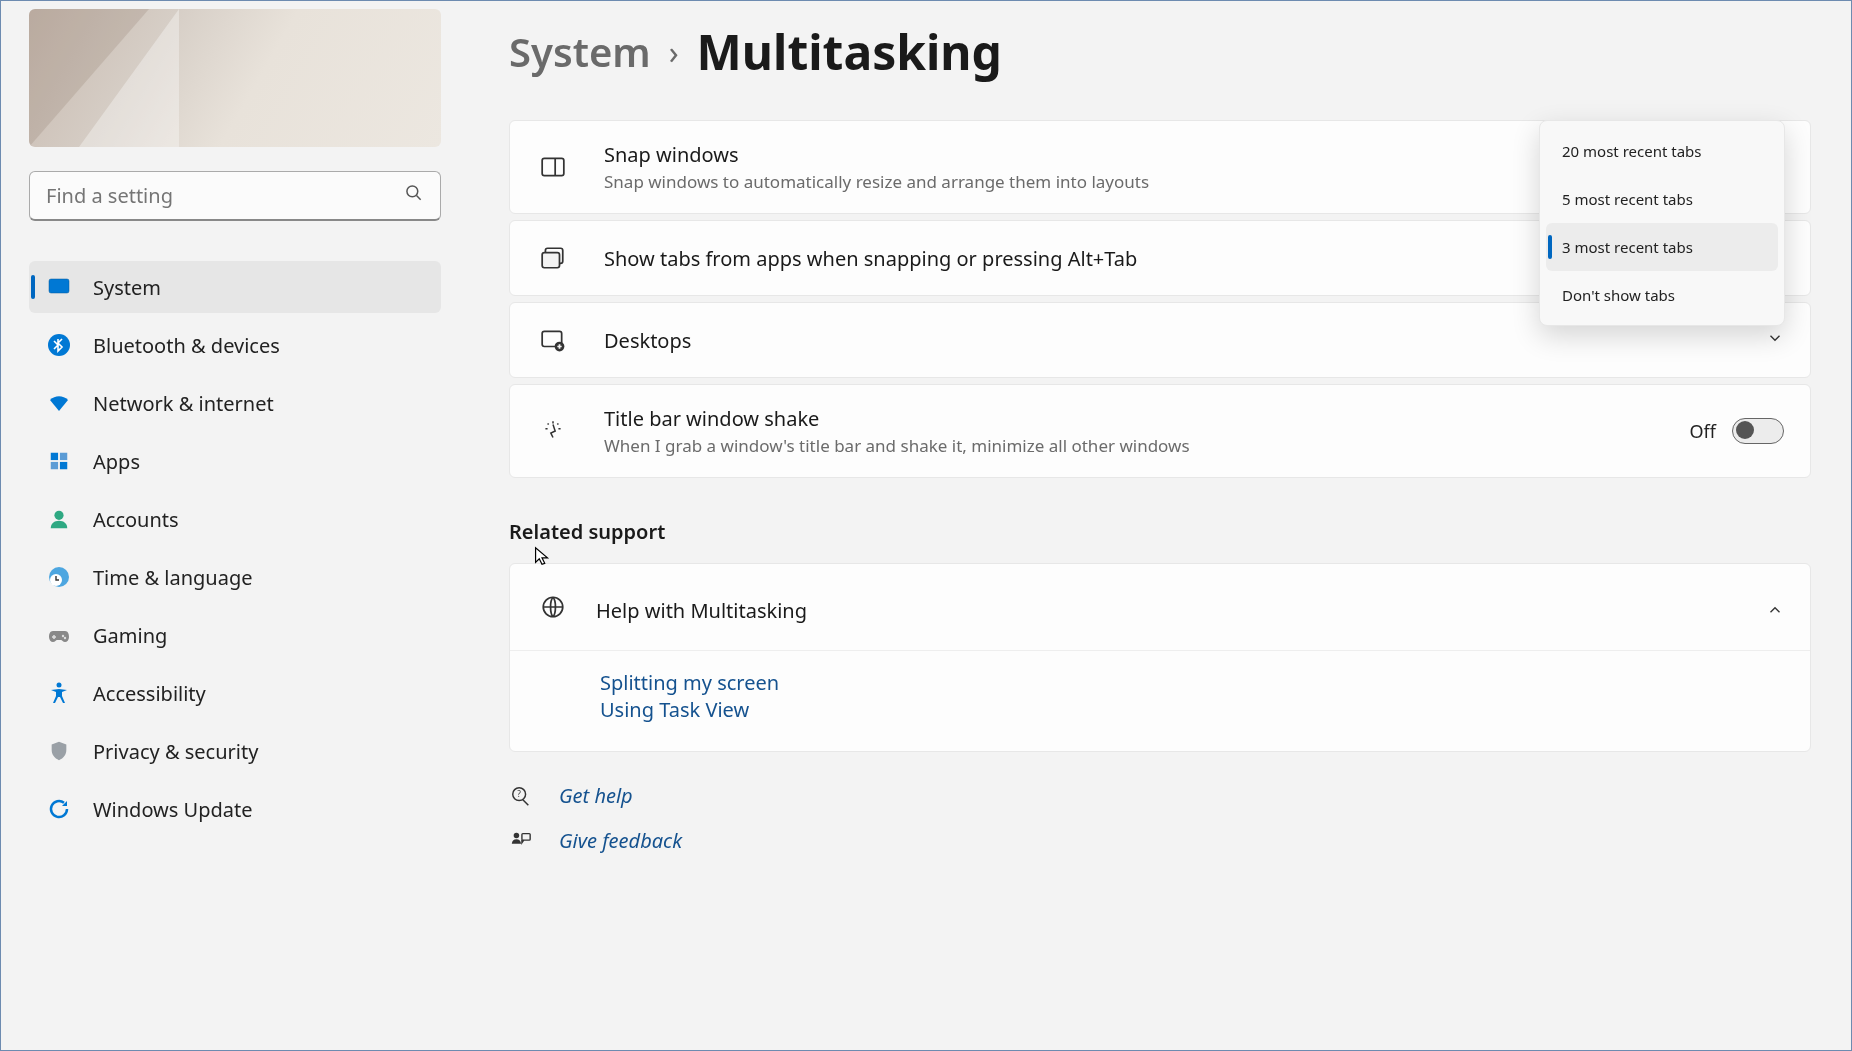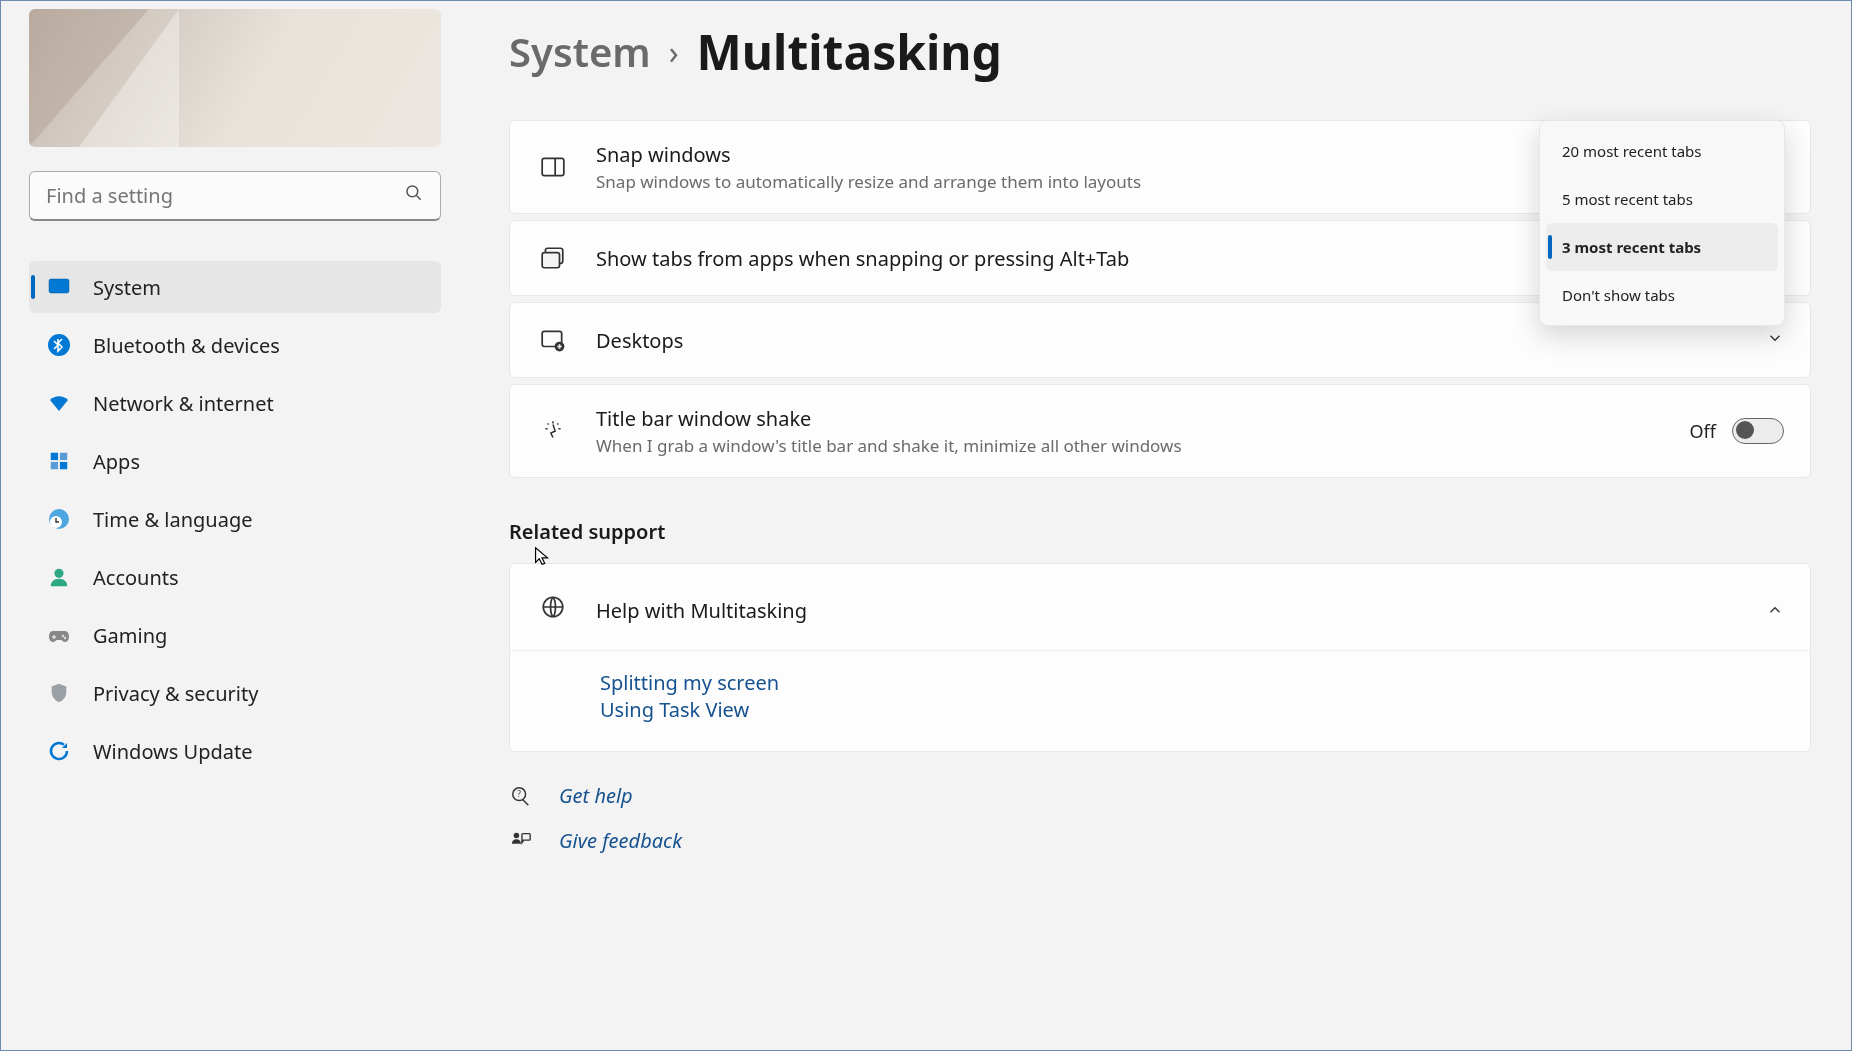--- a/index.html
+++ b/index.html
@@ -107,21 +107,21 @@
 .bc-sep { font-size: 32px; color: #6a6a6a; }
 .bc-current { font-size: 48px; font-weight: 700; color: #1a1a1a; }
 .card {
   background: #fdfdfd;
   border: 1px solid #e7e7e7;
   border-radius: 6px;
   display: flex;
   align-items: center;
   padding: 20px 26px;
   margin-bottom: 6px;
-  gap: 26px;
+  gap: 34px;
   position: relative;
 }
 .card-icon { width: 34px; height: 34px; display: flex; align-items: center; justify-content: center; color: #333; }
 .card-icon svg { width: 26px; height: 26px; }
 .card-body { flex: 1; }
 .card-title { font-size: 20px; color: #1a1a1a; }
 .card-sub { font-size: 17px; color: #6b6b6b; margin-top: 2px; }
 .card-right { display: flex; align-items: center; gap: 16px; color: #444; }
 .chev { font-size: 18px; color: #444; }
 .toggle {
@@ -165,21 +165,21 @@
   z-index: 50;
 }
 .dd-item {
   padding: 14px 16px;
   font-size: 15px;
   color: #222;
   border-radius: 6px;
   cursor: pointer;
   position: relative;
 }
-.dd-item.sel { background: #ececec; font-weight: bold; }
+.dd-item.sel { background: #ececec; }
 .dd-item.sel::before {
   content: "";
   position: absolute;
   left: 2px; top: 12px; bottom: 12px;
   width: 4px; border-radius: 2px; background: #0067c0;
 }
 .cursor-pointer {
   position: absolute;
   left: 530px;
   top: 540px;
@@ -240,47 +240,56 @@
                 <rect x="3" y="3" width="8" height="8" fill="#0078d4"></rect>
                 <rect x="13" y="3" width="8" height="8" fill="#5a9bd5"></rect>
                 <rect x="3" y="13" width="8" height="8" fill="#5a9bd5"></rect>
                 <rect x="13" y="13" width="8" height="8" fill="#0078d4"></rect>
               </svg>
         </span>
         <span class="nav-label">Apps</span>
       </div>
       <div class="nav-item">
         <span class="nav-icon">
+          <svg viewBox="0 0 24 24" width="22" height="22" fill="#2ea882">
+                <circle cx="12" cy="8" r="5"></circle>
+                <path d="M3 22c0-5 4-8 9-8s9 3 9 8H3z"></path>
+              </svg>
+        </span>
+        <span class="nav-label">Accounts</span>
+      </div>
+      <div class="nav-item">
+        <span class="nav-icon">
           <svg viewBox="0 0 24 24" width="24" height="24">
                 <circle cx="12" cy="12" r="10" fill="#4da6e0"></circle>
                 <circle cx="9" cy="15" r="6" fill="#fff"></circle>
                 <path d="M9 11v4h3" stroke="#333" stroke-width="1.4" fill="none"></path>
               </svg>
         </span>
         <span class="nav-label">Time &amp; language</span>
-      </div>
-      <div class="nav-item">
-        <span class="nav-icon">
-          <svg viewBox="0 0 24 24" width="22" height="22" fill="#2ea882">
-                <circle cx="12" cy="8" r="5"></circle>
-                <path d="M3 22c0-5 4-8 9-8s9 3 9 8H3z"></path>
-              </svg>
-        </span>
-        <span class="nav-label">Accounts</span>
       </div>
       <div class="nav-item">
         <span class="nav-icon">
           <svg viewBox="0 0 24 24" width="24" height="24" fill="#888">
                 <path d="M6 8h12c3 0 4 3 4 6s-2 5-4 5c-2 0-3-2-4-2h-4c-1 0-2 2-4 2s-4-2-4-5 1-6 4-6z"></path>
                 <circle cx="16" cy="13" r="1.2" fill="#ddd"></circle>
                 <circle cx="18" cy="15" r="1.2" fill="#ddd"></circle>
                 <path d="M7 12v4M5 14h4" stroke="#ddd" stroke-width="1.5"></path>
               </svg>
         </span>
         <span class="nav-label">Gaming</span>
+      </div>
+      <div class="nav-item">
+        <span class="nav-icon">
+          <svg viewBox="0 0 24 24" width="24" height="24" fill="#0078d4">
+                <circle cx="12" cy="4" r="2.5"></circle>
+                <path d="M4 9l8-1 8 1-5 2v4l3 7h-2l-3-6h-2l-3 6H6l3-7v-4L4 9z"></path>
+              </svg>
+        </span>
+        <span class="nav-label">Accessibility</span>
       </div>
       <div class="nav-item">
         <span class="nav-icon">
           <svg viewBox="0 0 24 24" width="22" height="22" fill="#9aa0a6">
                 <path d="M12 2l8 3v6c0 5-3 9-8 11-5-2-8-6-8-11V5l8-3z"></path>
               </svg>
         </span>
         <span class="nav-label">Privacy &amp; security</span>
       </div>
       <div class="nav-item">

